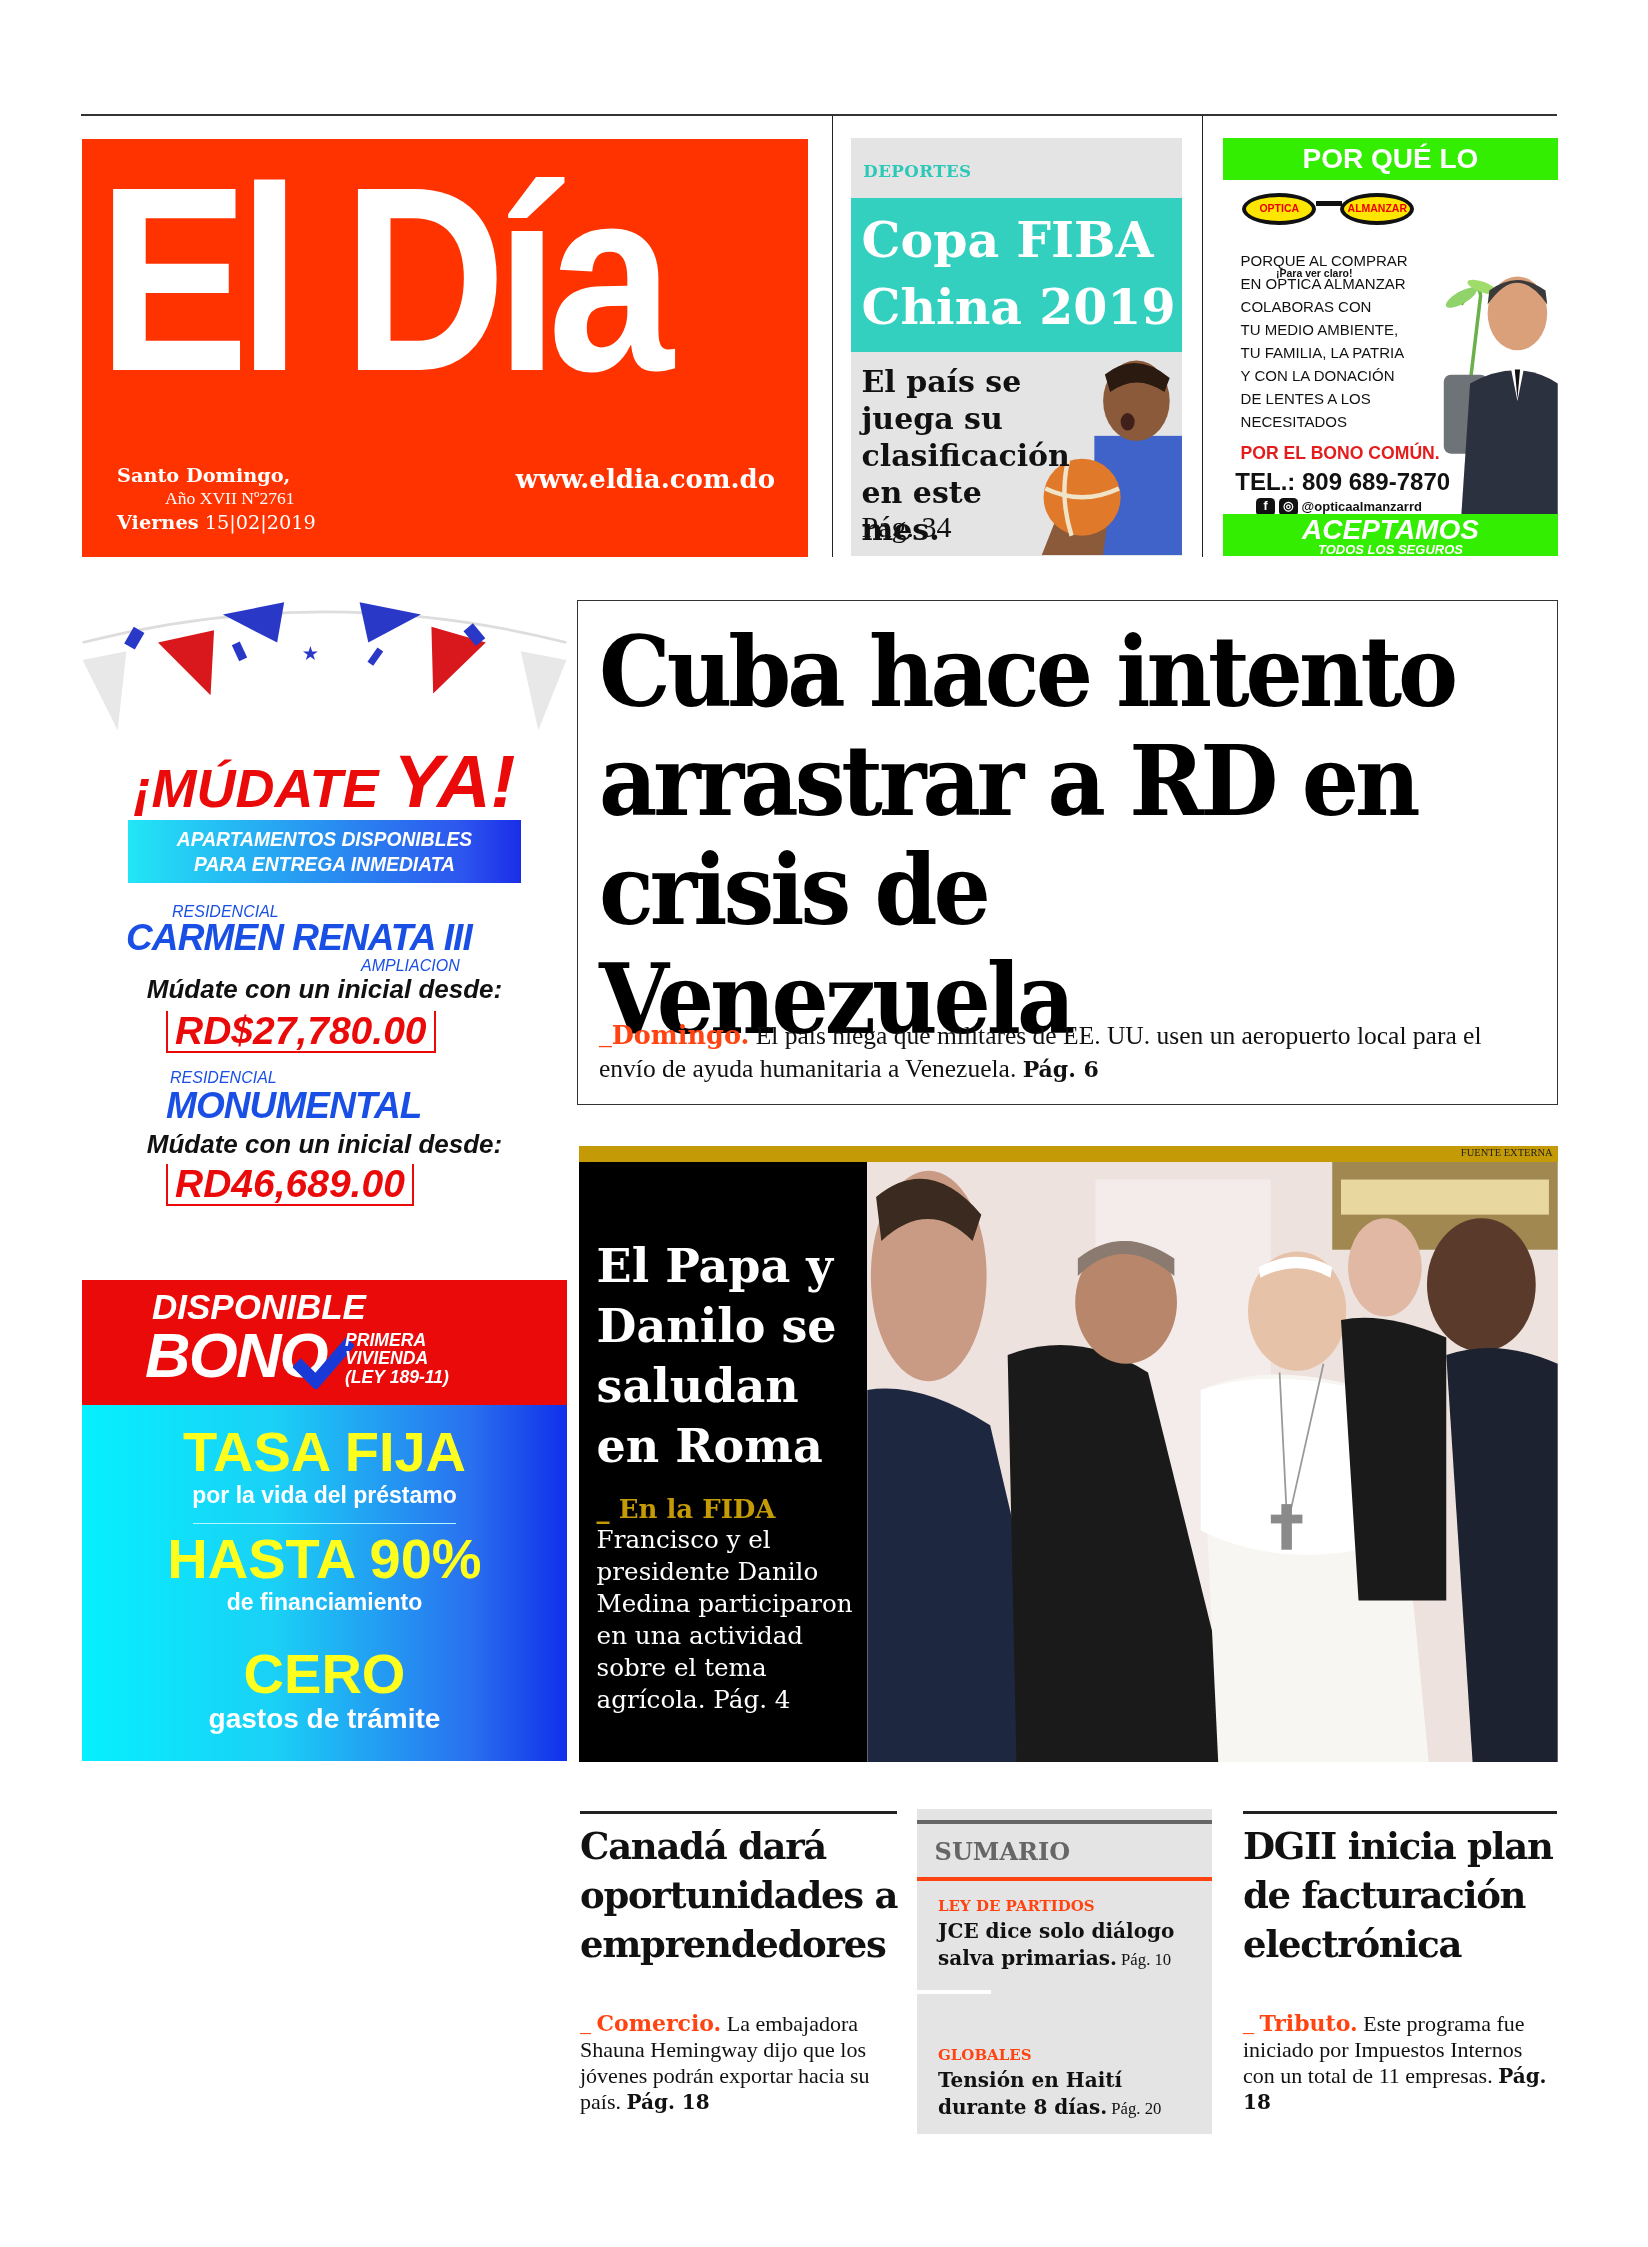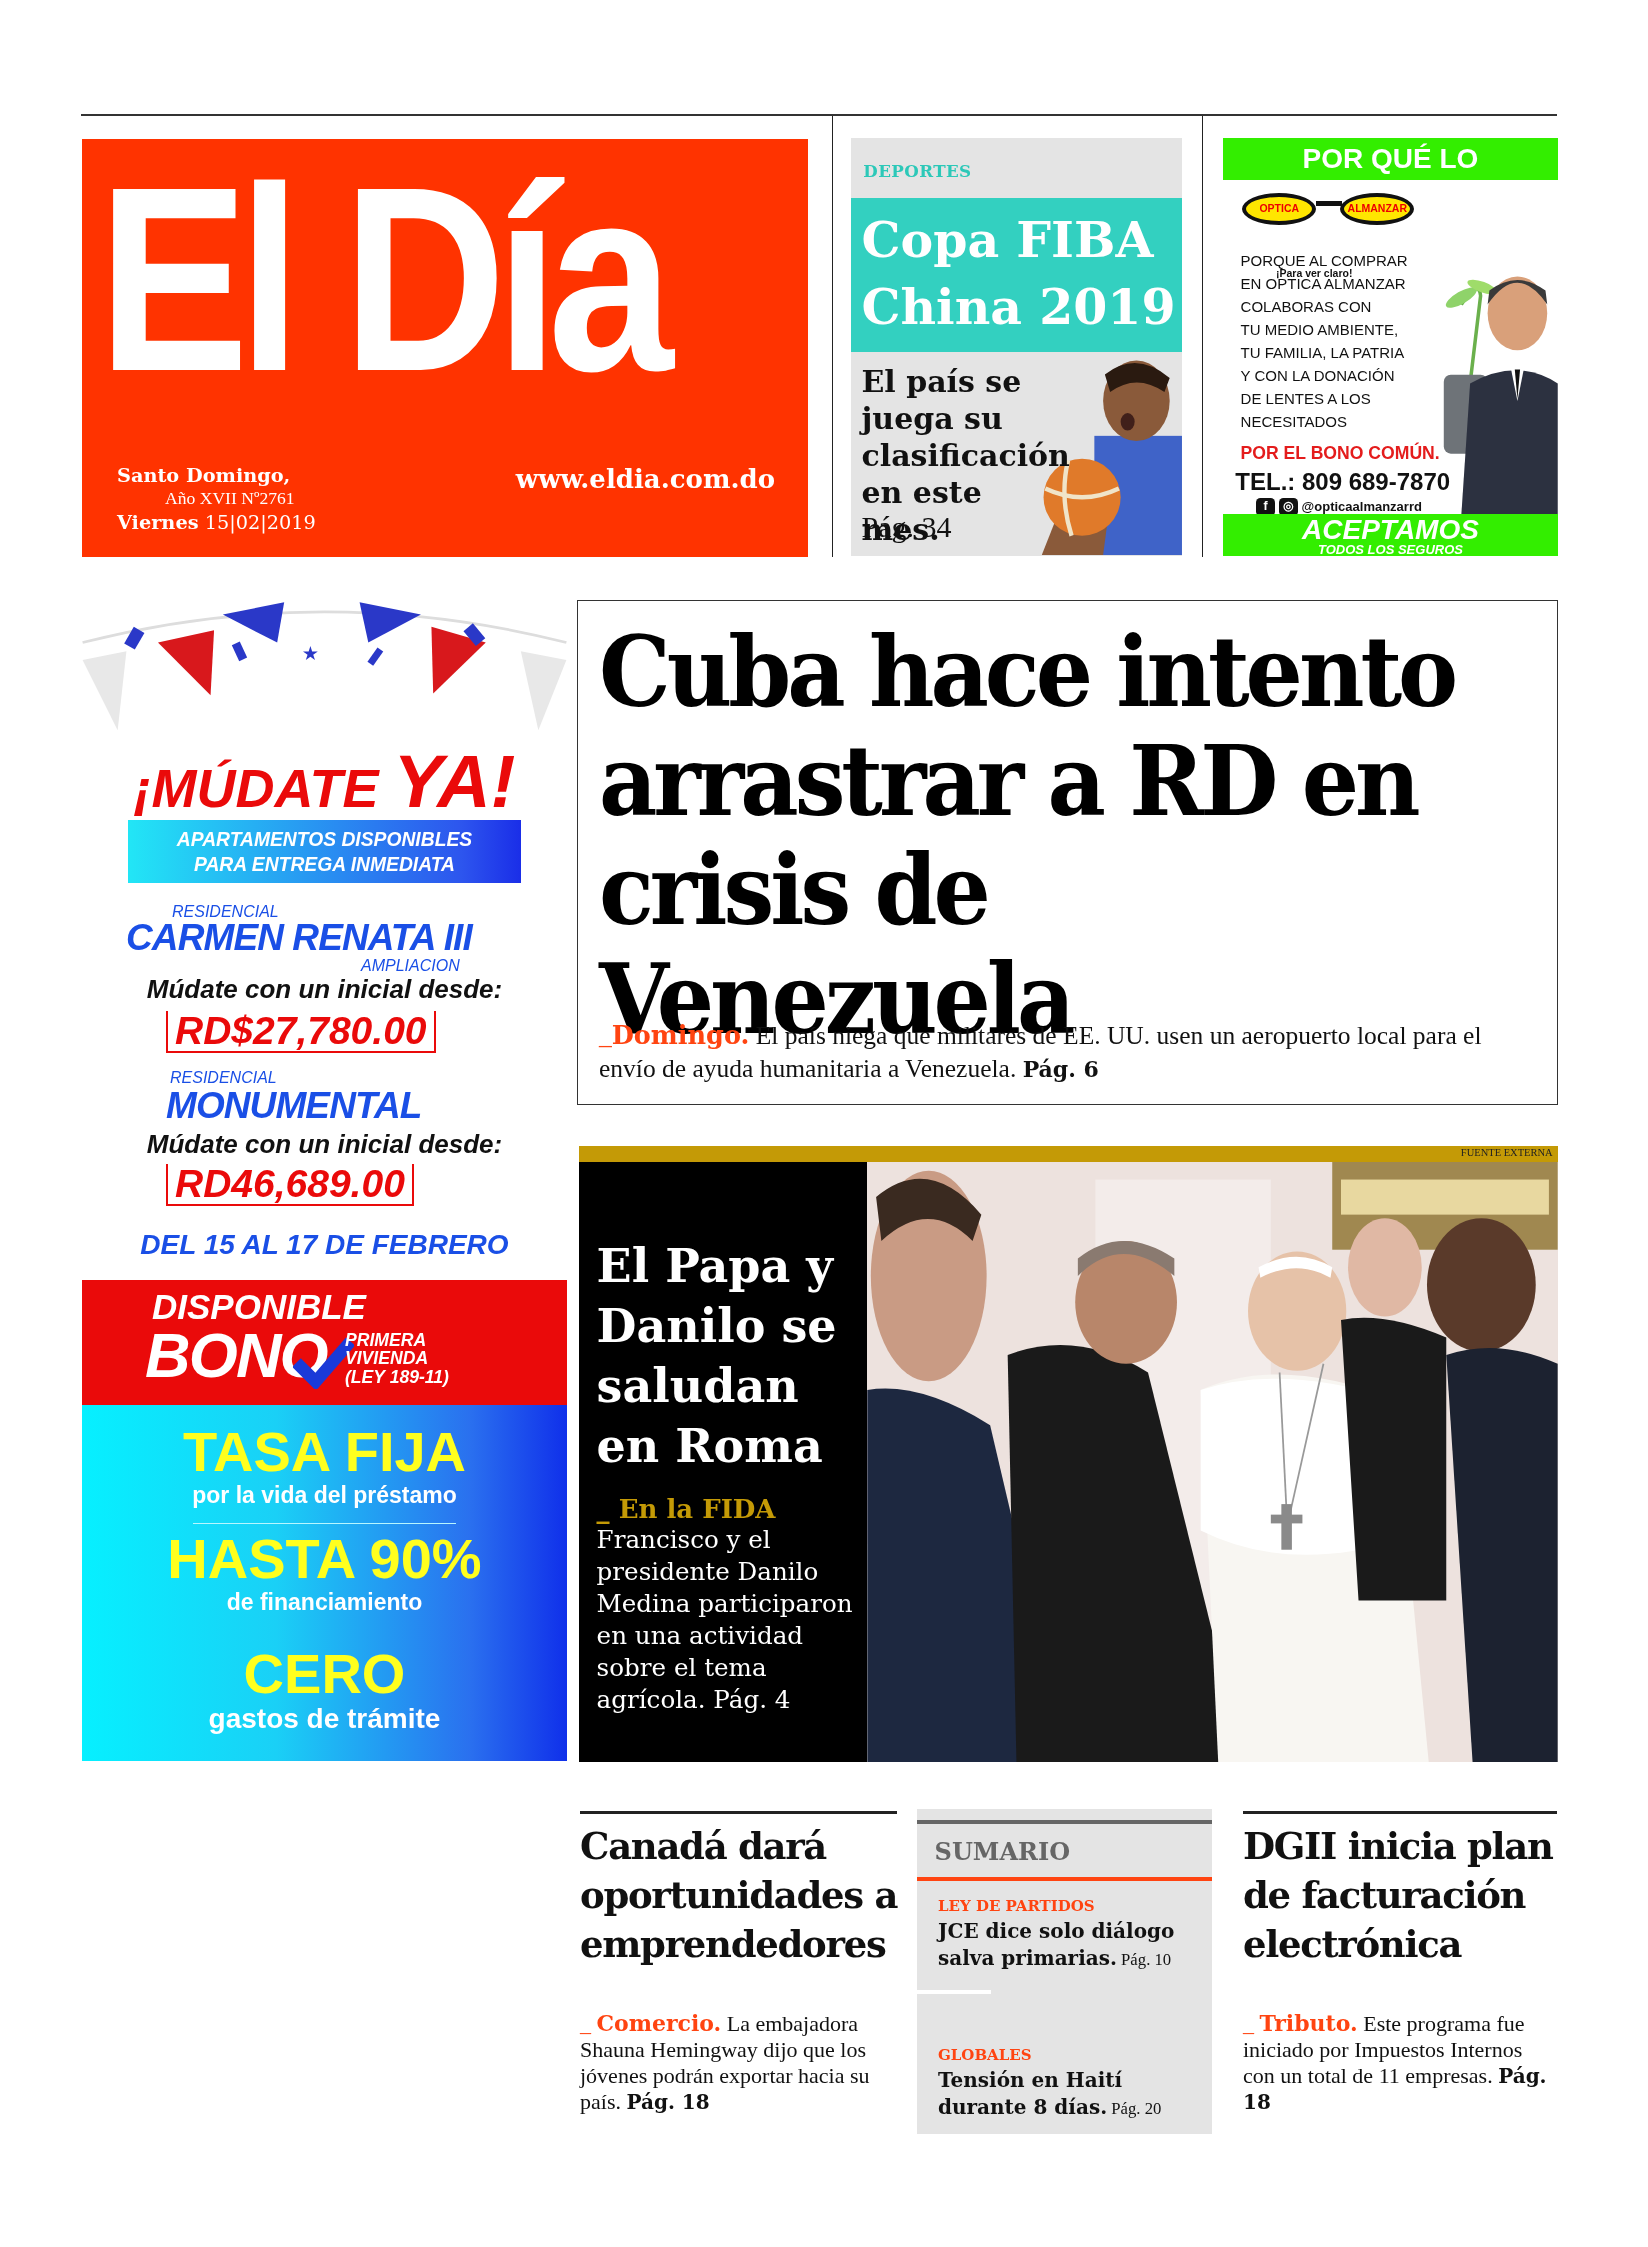--- a/index.html
+++ b/index.html
@@ -197,21 +197,20 @@
   <div class="res-name" style="left:44px;top:327px;">CARMEN RENATA III</div>
   <div class="res-sub" style="left:279px;top:367px;">AMPLIACION</div>
   <div class="res-desde" style="top:384px;">Múdate con un inicial desde:</div>
   <div class="res-price" style="top:421px;">RD$27,780.00</div>
 
   <div class="res-label" style="left:88px;top:479px;">RESIDENCIAL</div>
   <div class="res-name" style="left:84px;top:495px;">MONUMENTAL</div>
   <div class="res-desde" style="top:539px;">Múdate con un inicial desde:</div>
   <div class="res-price" style="top:574px;">RD46,689.00</div>
 
-  <div class="fechas">DEL 15 AL 17 DE FEBRERO</div>
 
   <div class="bono-band">
     <div class="bono-disp">DISPONIBLE</div>
     <div class="bono-big">BONO</div>
     <svg class="bono-check" viewBox="0 0 70 60">
         <path d="M4 30 L26 52 L66 6" stroke="#1a3ad8" stroke-width="14" fill="none"></path>
       </svg>
     <div class="bono-small">
         <div>PRIMERA</div>
         <div>VIVIENDA</div>

